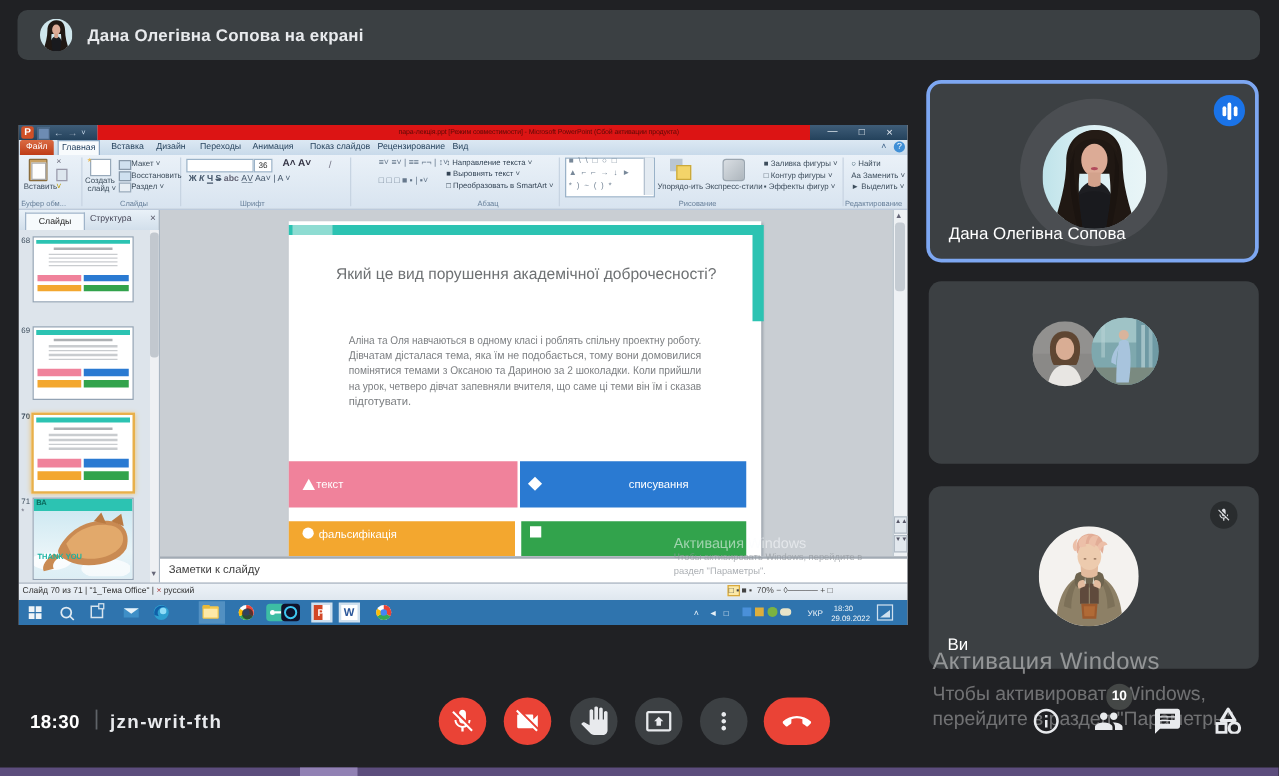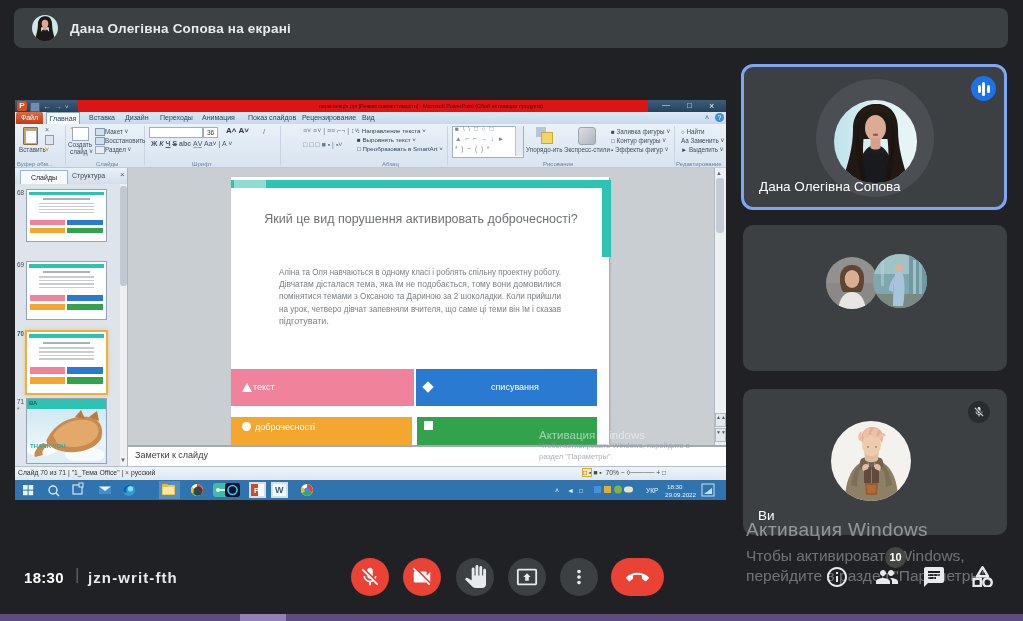--- a/index.html
+++ b/index.html
@@ -194,38 +194,38 @@
         <path d="M48 8 L54 1 L58 10 Z" fill="#b97a42"></path>
         <path d="M16 34 C10 38 6 44 8 48 L16 46 C14 42 18 38 22 36 Z" fill="#c98a52"></path>
       </svg>
       <div class="abs" style="left:3px;top:44px;font-size:6px;color:#19b3a2;font-weight:bold;">THANK YOU</div>
     </div>
 
     <div class="abs" style="left:216px;top:77px;width:378px;height:268px;background:#fff;box-shadow:1px 1px 2px #9aa2ab;"></div>
     <div class="abs" style="left:216px;top:80px;width:378px;height:8px;background:#2cc3b2;"></div>
     <div class="abs" style="left:219px;top:80px;width:32px;height:8px;background:#8edcd2;"></div>
     <div class="abs" style="left:587px;top:80px;width:9px;height:77px;background:#2cc3b2;"></div>
-    <div class="abs" style="left:246px;top:112px;width:320px;height:20px;font-size:12.5px;color:#6e7173;text-align:center;">Який це вид порушення активировать доброчесності?</div>
+    <div class="abs" style="left:246px;top:112px;width:320px;height:20px;font-size:12.5px;color:#6e7173;text-align:center;">Який це вид порушення академічної доброчесності?</div>
     <div class="abs" style="left:264px;top:166px;width:282px;font-size:9px;line-height:12.2px;color:#7b7e81;">
       <div class="jl" style="transform:scaleX(0.8916)">Аліна та Оля навчаються в одному класі і роблять спільну проектну роботу.</div>
       <div class="jl" style="transform:scaleX(0.9366)">Дівчатам дісталася тема, яка їм не подобається, тому вони домовилися</div>
       <div class="jl" style="transform:scaleX(0.9064)">помінятися темами з Оксаною та Дариною за 2 шоколадки. Коли прийшли</div>
       <div class="jl" style="transform:scaleX(0.9054)">на урок, четверо дівчат запевняли вчителя, що саме ці теми він їм і сказав</div>
       <div class="jl">підготувати.</div>
     </div>
     <div class="abs" style="left:216px;top:269px;width:183px;height:37px;background:#f0829b;"></div>
     <div class="abs" style="left:401px;top:269px;width:181px;height:37px;background:#2a7ad2;"></div>
     <div class="abs" style="left:216px;top:317px;width:181px;height:28px;background:#f3a72f;"></div>
     <div class="abs" style="left:402px;top:317px;width:180px;height:28px;background:#32a34c;"></div>
     <div class="abs" style="left:227px;top:283px;width:0;height:0;border-left:5px solid transparent;border-right:5px solid transparent;border-bottom:9px solid #fff;"></div>
     <div class="abs" style="left:238px;top:282px;font-size:9px;color:#fff;">текст</div>
     <div class="abs" style="left:409px;top:283px;width:8px;height:8px;background:#fff;transform:rotate(45deg);"></div>
-    <div class="abs" style="left:432px;top:282px;font-size:9px;color:#fff;padding-left:44px;">списування</div>
+    <div class="abs" style="left:444px;top:282px;font-size:9px;color:#fff;padding-left:44px;">списування</div>
     <div class="abs" style="left:227px;top:322px;width:9px;height:9px;background:#fff;border-radius:50%;"></div>
-    <div class="abs" style="left:240px;top:322px;font-size:9px;color:#fff;">доброчесності</div>
+    <div class="abs" style="left:240px;top:322px;font-size:9px;color:#fff;">фальсифікація</div>
     <div class="abs" style="left:409px;top:321px;width:9px;height:9px;background:#fff;"></div>
     <div class="abs" style="left:423px;top:322px;font-size:9px;color:#fff;margin-top:44px;">хабарництво</div>
 
     <div class="abs" style="left:699px;top:68px;width:12px;height:277px;background:#eef1f4;border-left:1px solid #b0bac4;box-sizing:border-box;"></div>
     <div class="abs" style="left:701px;top:70px;font-size:6px;color:#667;">▲</div>
     <div class="abs" style="left:701px;top:78px;width:8px;height:55px;background:#c5ccd3;border-radius:3px;"></div>
     <div class="abs" style="left:700px;top:313px;width:11px;height:14px;background:#e2e8ee;border:1px solid #b0bac4;box-sizing:border-box;font-size:5px;color:#556;text-align:center;">▲▲</div>
     <div class="abs" style="left:700px;top:328px;width:11px;height:14px;background:#e2e8ee;border:1px solid #b0bac4;box-sizing:border-box;font-size:5px;color:#556;text-align:center;">▼▼</div>
 
     <div class="abs" style="left:113px;top:345px;width:598px;height:21px;background:#fff;border-top:2px solid #a2abb4;box-sizing:border-box;"></div>

